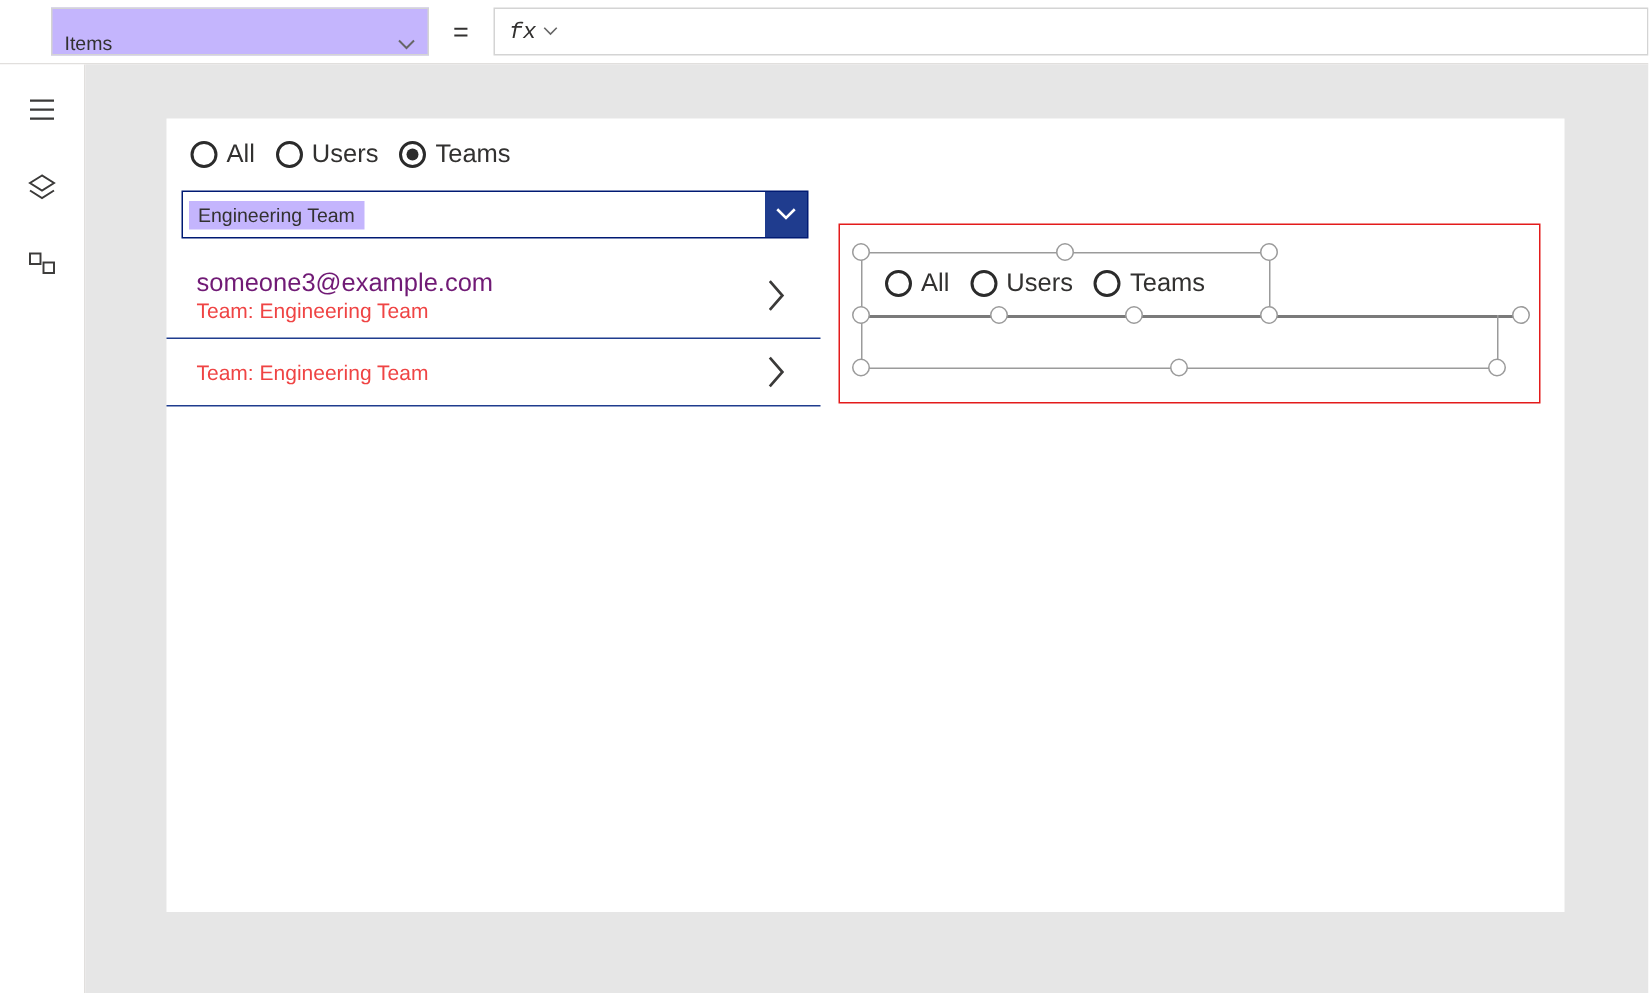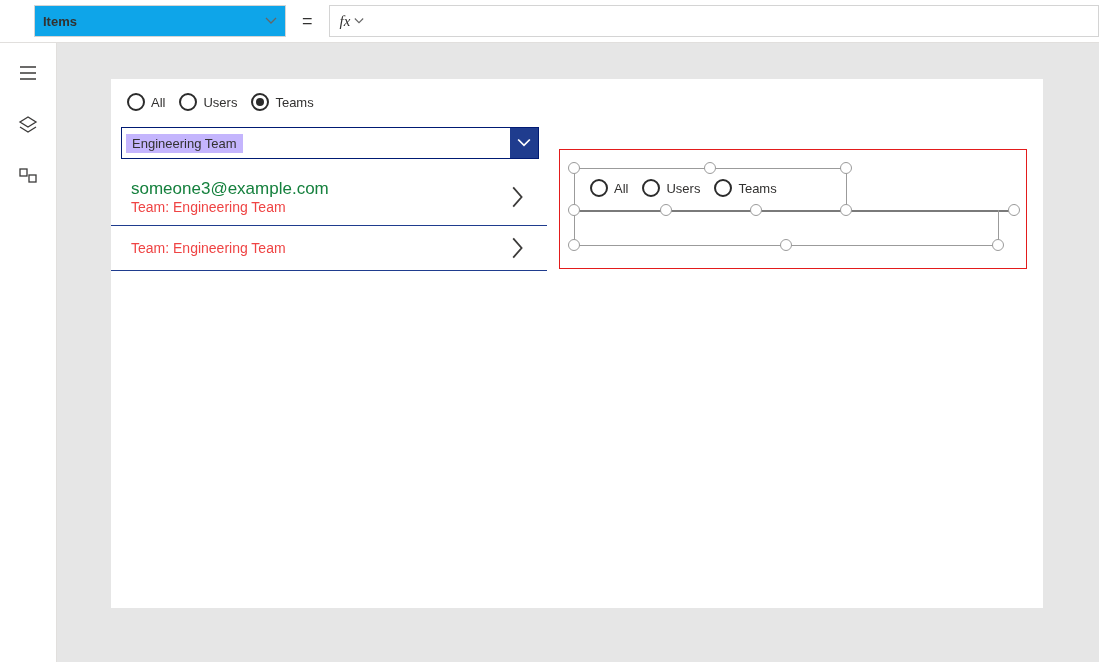--- a/index.html
+++ b/index.html
@@ -19,44 +19,43 @@
       display: flex;
       align-items: center;
       padding-left: 34px;
       gap: 12px;
     }
     .property-select {
       width: 234px;
       height: 30px;
       border: 1px solid #d4d4d4;
       display: flex;
-      align-items: center;
+      align-items: flex-end;
       justify-content: space-between;
       padding: 0 8px;
-      background: #0ea5e9;
+      background: #c4b5fd;
       cursor: pointer;
-      font-weight: bold;
     }
     .equals {
       font-size: 18px;
       color: #323130;
       padding: 0 4px;
     }
     .fx-input {
       flex: 1;
       height: 30px;
       border: 1px solid #d4d4d4;
       display: flex;
       align-items: center;
       padding: 0 10px;
       gap: 4px;
     }
     .fx-label {
       font-style: italic;
-      font-family: Liberation Serif, serif;
+      font-family: Liberation Mono, monospace;
       font-size: 15px;
     }
     .content-area {
       display: flex;
       height: 620px;
     }
     .left-rail {
       width: 56px;
       background: #ffffff;
       border-right: 1px solid #e1dfdd;
@@ -92,21 +91,21 @@
       top: 14px;
       display: flex;
       align-items: center;
       gap: 14px;
     }
     .radio-item {
       display: flex;
       align-items: center;
       gap: 6px;
       cursor: pointer;
-      font-size: 13px;
+      font-size: 17px;
     }
     .radio-circle {
       width: 18px;
       height: 18px;
       border: 2px solid #2b2b2b;
       border-radius: 50%;
       display: flex;
       align-items: center;
       justify-content: center;
       box-sizing: border-box;
@@ -153,21 +152,21 @@
     .result-item {
       padding: 10px 20px 10px 20px;
       display: flex;
       align-items: center;
       justify-content: space-between;
       border-bottom: 1px solid #1f3c8e;
       cursor: pointer;
     }
     .result-text-primary {
       font-size: 17px;
-      color: #15803d;
+      color: #701a75;
     }
     .result-text-secondary {
       font-size: 14px;
       color: #ef4444;
     }
     
     .selected-control {
       position: absolute;
       left: 448px;
       top: 70px;

